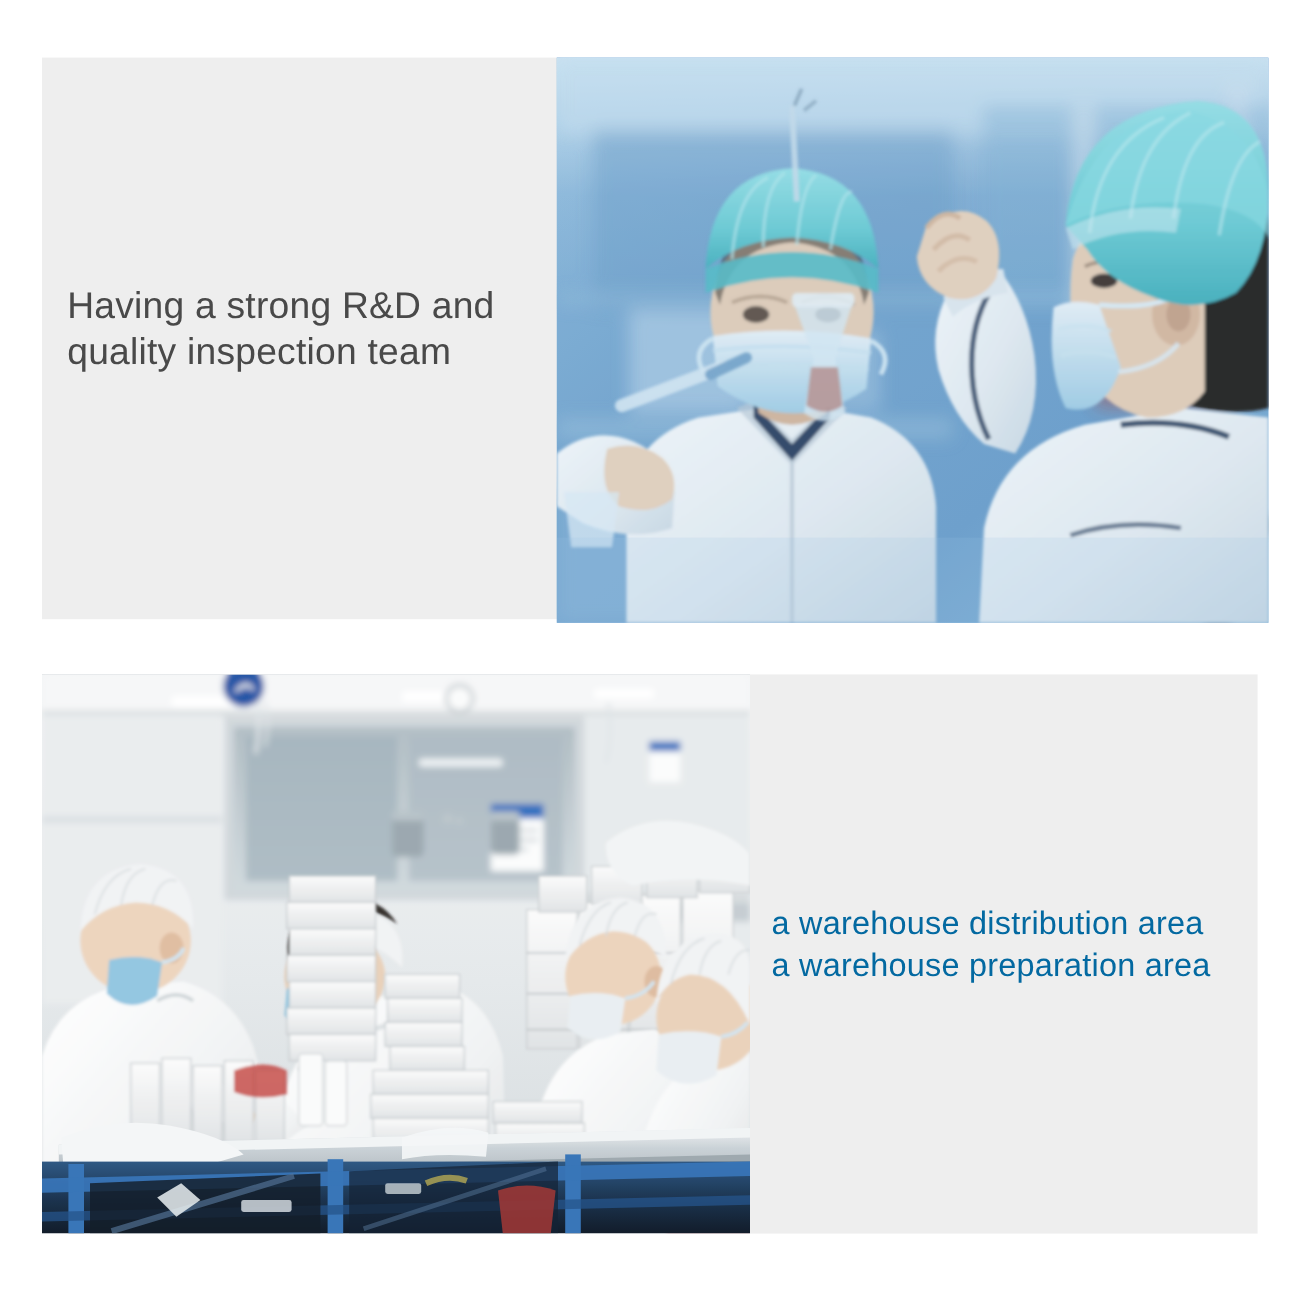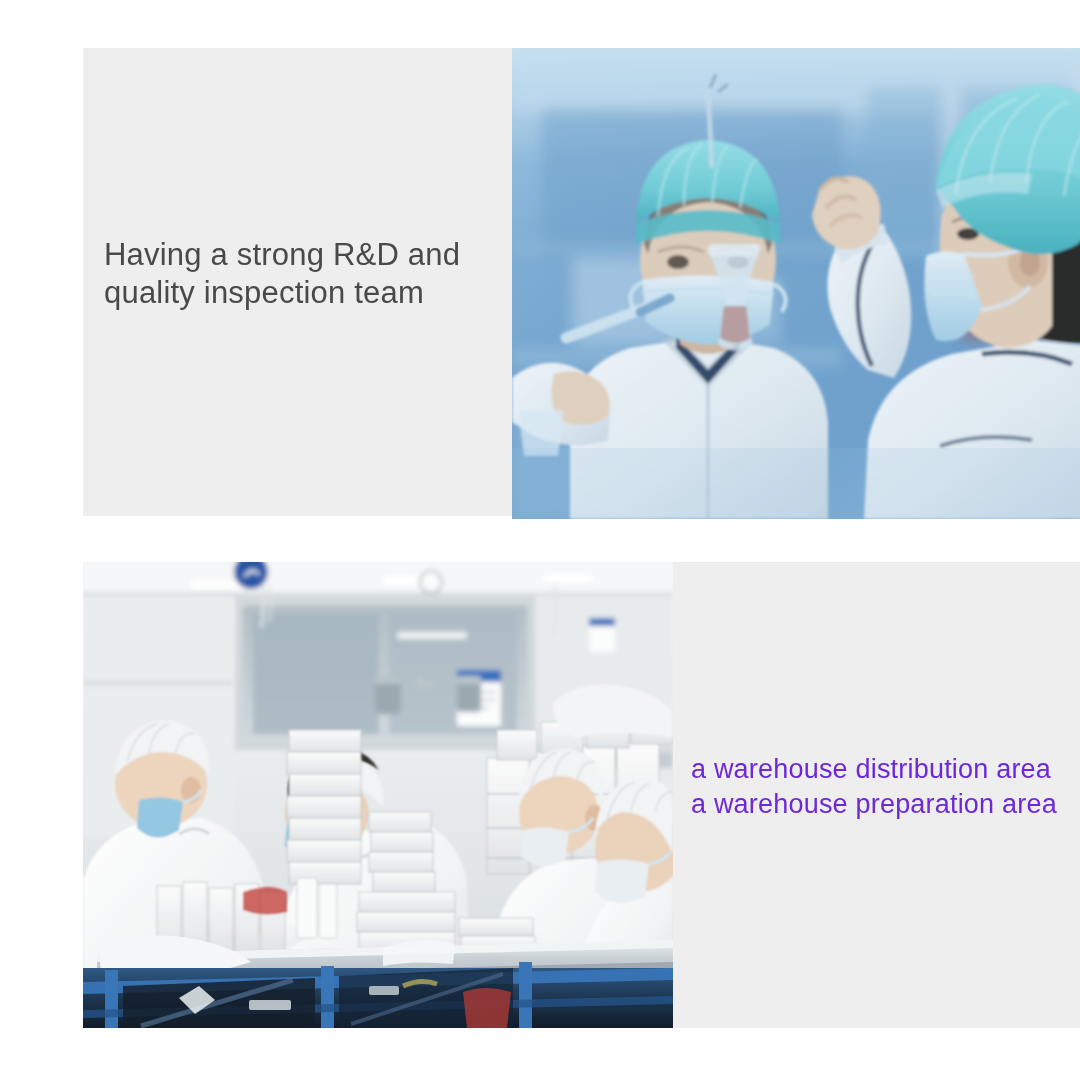--- a/index.html
+++ b/index.html
@@ -12,21 +12,20 @@
     height: 1080px;
     font-family: "Liberation Sans", sans-serif;
     overflow: hidden;
     position: relative;
   }
 
   .page {
     position: absolute;
     inset: 0;
     background: #ffffff;
-    margin-left: 48px;
   }
 
   
   .section-top {
     position: absolute;
     left: 0; top: 0;
     width: 1080px;
     height: 530px;
   }
   .panel-top-text {
@@ -72,21 +71,21 @@
     top: 32px;
     width: 1013px;
     height: 466px;
     background: #eeeeee;
   }
   .caption-bottom {
     position: absolute;
     left: 643px;
     top: 222px;
     width: 400px;
-    color: #6d28d9;
+    color: #0369a1;
     font-size: 27px;
     font-weight: 300;
     line-height: 1.28;
     letter-spacing: 0.2px;
     white-space: pre-line;
   }
   .photo-bottom {
     position: absolute;
     left: 35px;
     top: 32px;

